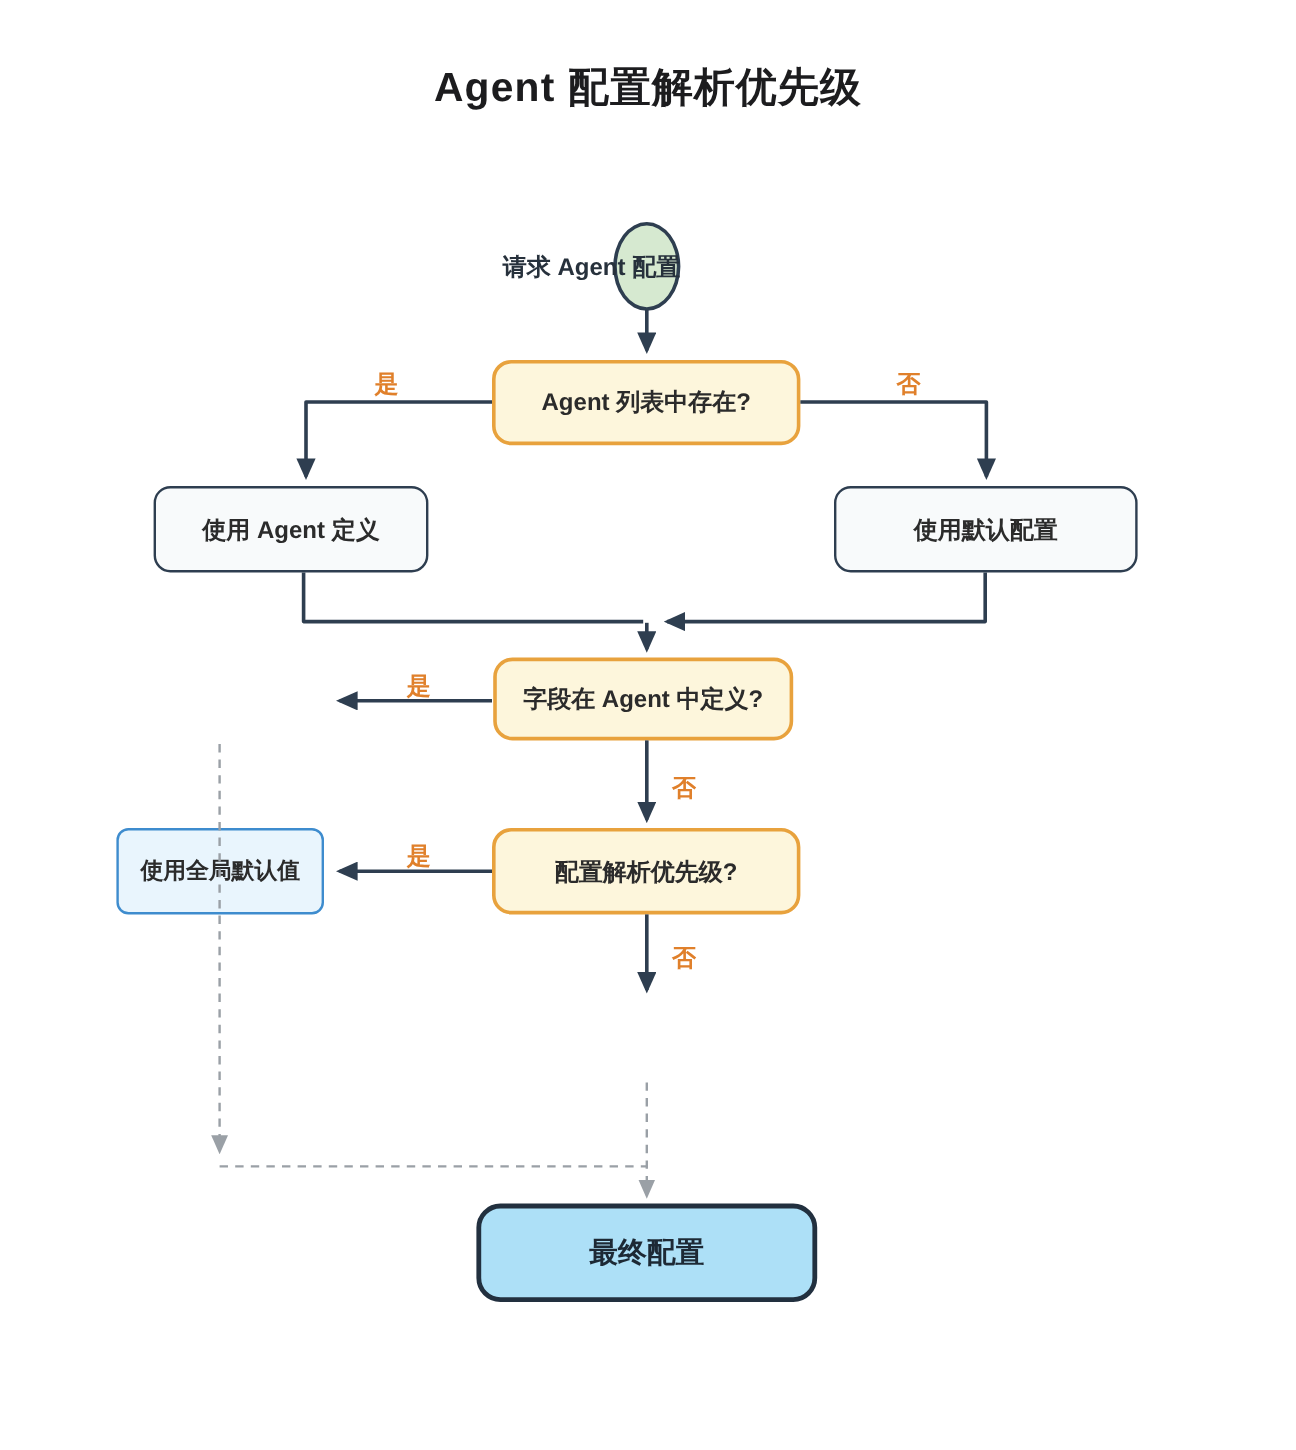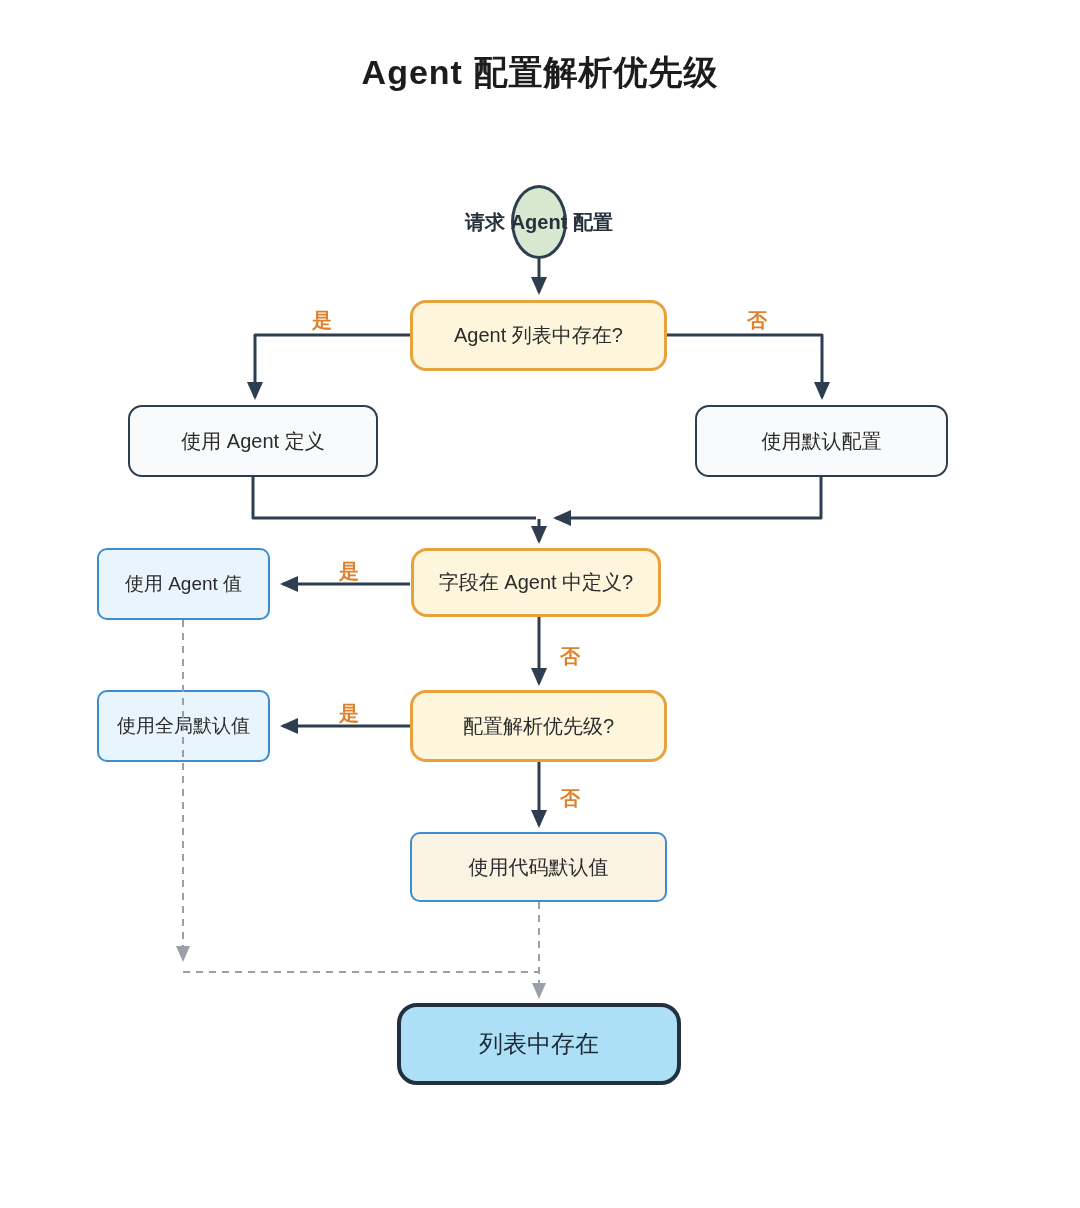--- a/index.html
+++ b/index.html
@@ -6,21 +6,21 @@
   #canvas{
     position:relative;width:1080px;height:1208px;background:#ffffff;overflow:hidden;
     font-family:"Liberation Sans","DejaVu Sans",sans-serif;
   }
   .title{
     position:absolute;left:0;top:50px;width:1080px;text-align:center;
     font-size:34px;font-weight:700;color:#1c1c1e;letter-spacing:1px;
   }
   .node{
     position:absolute;display:flex;align-items:center;justify-content:center;
-    box-sizing:border-box;font-weight:400;color:#2b2b2b;font-size:20px;
+    box-sizing:border-box;font-weight:700;color:#2b2b2b;font-size:20px;
     text-align:left;white-space:nowrap;
   }
   .decision{
     background:#fdf6dc;border:3px solid #e8a23d;border-radius:16px;
   }
   .neutral{
     background:#f8fafb;border:2.5px solid #2e3e50;border-radius:14px;
   }
   .blue{
     background:#e9f5fd;border:2.5px solid #3e8cce;border-radius:10px;font-size:19px;
@@ -30,21 +30,21 @@
   }
   .final{
     background:#ade0f7;border:4px solid #22303f;border-radius:20px;
     font-size:24px;color:#1d2935;
   }
   .start-ellipse{
     position:absolute;left:511px;top:185px;width:56px;height:74px;
     background:#d6e9d0;border:3px solid #2e3e50;border-radius:50%;box-sizing:border-box;
   }
   .start-label{
-    position:absolute;left:419px;top:209px;width:240px;text-align:center;
+    position:absolute;left:419px;top:209px;width:240px;
     font-size:20px;font-weight:700;color:#27313c;
   }
   .edge-label{
     position:absolute;font-size:20px;font-weight:700;color:#e0802b;text-align:center;
   }
   svg.edges{position:absolute;left:0;top:0;pointer-events:none;}
 </style>
 </head>
 <body>
 
@@ -52,47 +52,41 @@
 
   <div class="title">Agent 配置解析优先级</div>
 
   <div class="start-ellipse"></div>
   <div class="start-label">请求 Agent 配置</div>
 
   <div class="node decision" style="left:410px;top:300px;width:257px;height:71px">
     <span>Agent 列表中存在?</span>
   </div>
 
-  <div class="node neutral" style="left:128px;top:405px;width:250px;height:72px">
+  <div class="node neutral" style="left:128px;top:405px;width:229px;height:72px">
     <span>使用 Agent 定义</span>
   </div>
   <div class="node neutral" style="left:695px;top:405px;width:253px;height:72px">
     <span>使用默认配置</span>
   </div>
 
   <div class="node decision" style="left:411px;top:548px;width:250px;height:69px">
     <span>字段在 Agent 中定义?</span>
   </div>
-  <div class="node blue" style="left:97px;top:548px;width:173px;height:72px">
-    <span>使用 Agent 值</span>
-  </div>
 
   <div class="node decision" style="left:410px;top:690px;width:257px;height:72px">
     <span>配置解析优先级?</span>
   </div>
   <div class="node blue" style="left:97px;top:690px;width:173px;height:72px">
     <span>使用全局默认值</span>
   </div>
 
-  <div class="node cream" style="left:410px;top:832px;width:257px;height:70px">
-    <span>使用代码默认值</span>
-  </div>
 
   <div class="node final" style="left:397px;top:1003px;width:284px;height:82px">
-    <span>列表中存在</span>
+    <span>最终配置</span>
   </div>
 
   <div class="edge-label" style="left:300px;top:307px;width:44px">是</div>
   <div class="edge-label" style="left:735px;top:307px;width:44px">否</div>
   <div class="edge-label" style="left:327px;top:558px;width:44px">是</div>
   <div class="edge-label" style="left:548px;top:643px;width:44px">否</div>
   <div class="edge-label" style="left:327px;top:700px;width:44px">是</div>
   <div class="edge-label" style="left:548px;top:785px;width:44px">否</div>
 
   <svg class="edges" width="1080" height="1208" viewBox="0 0 1080 1208">

